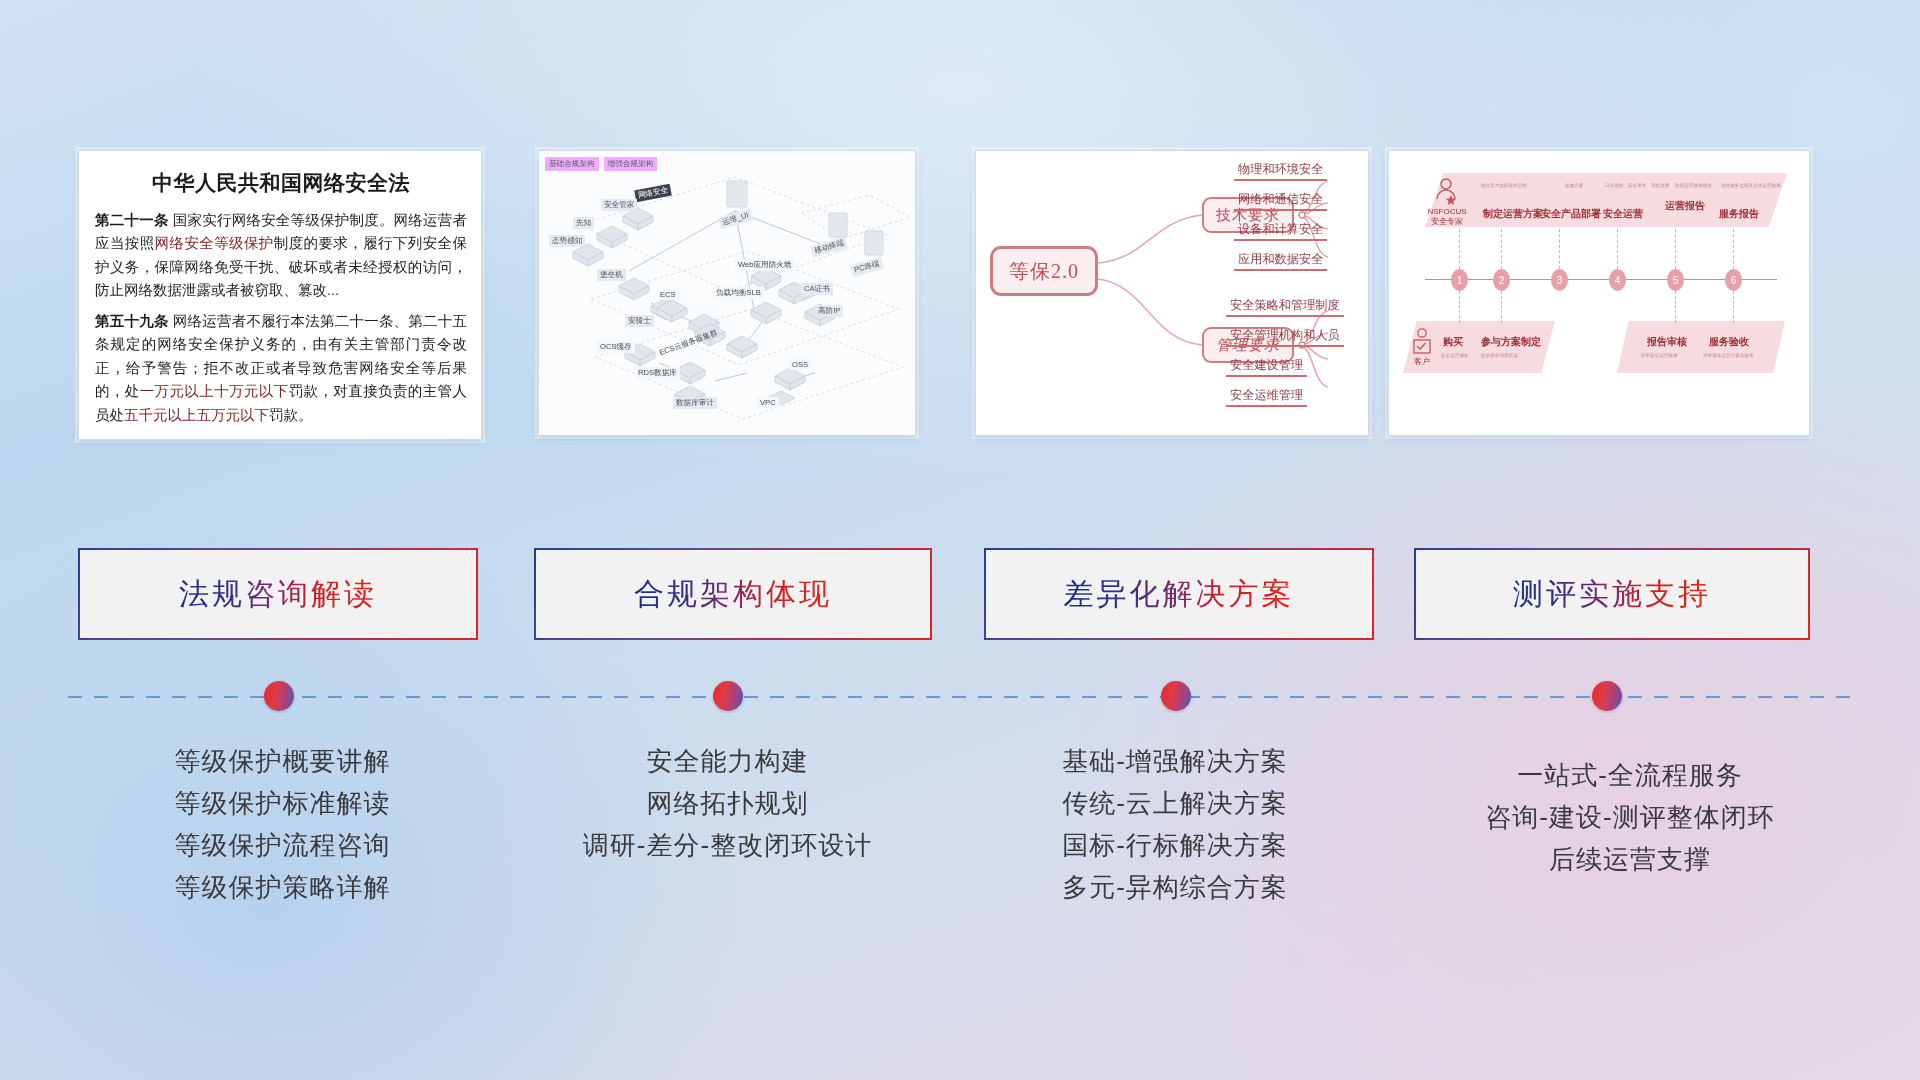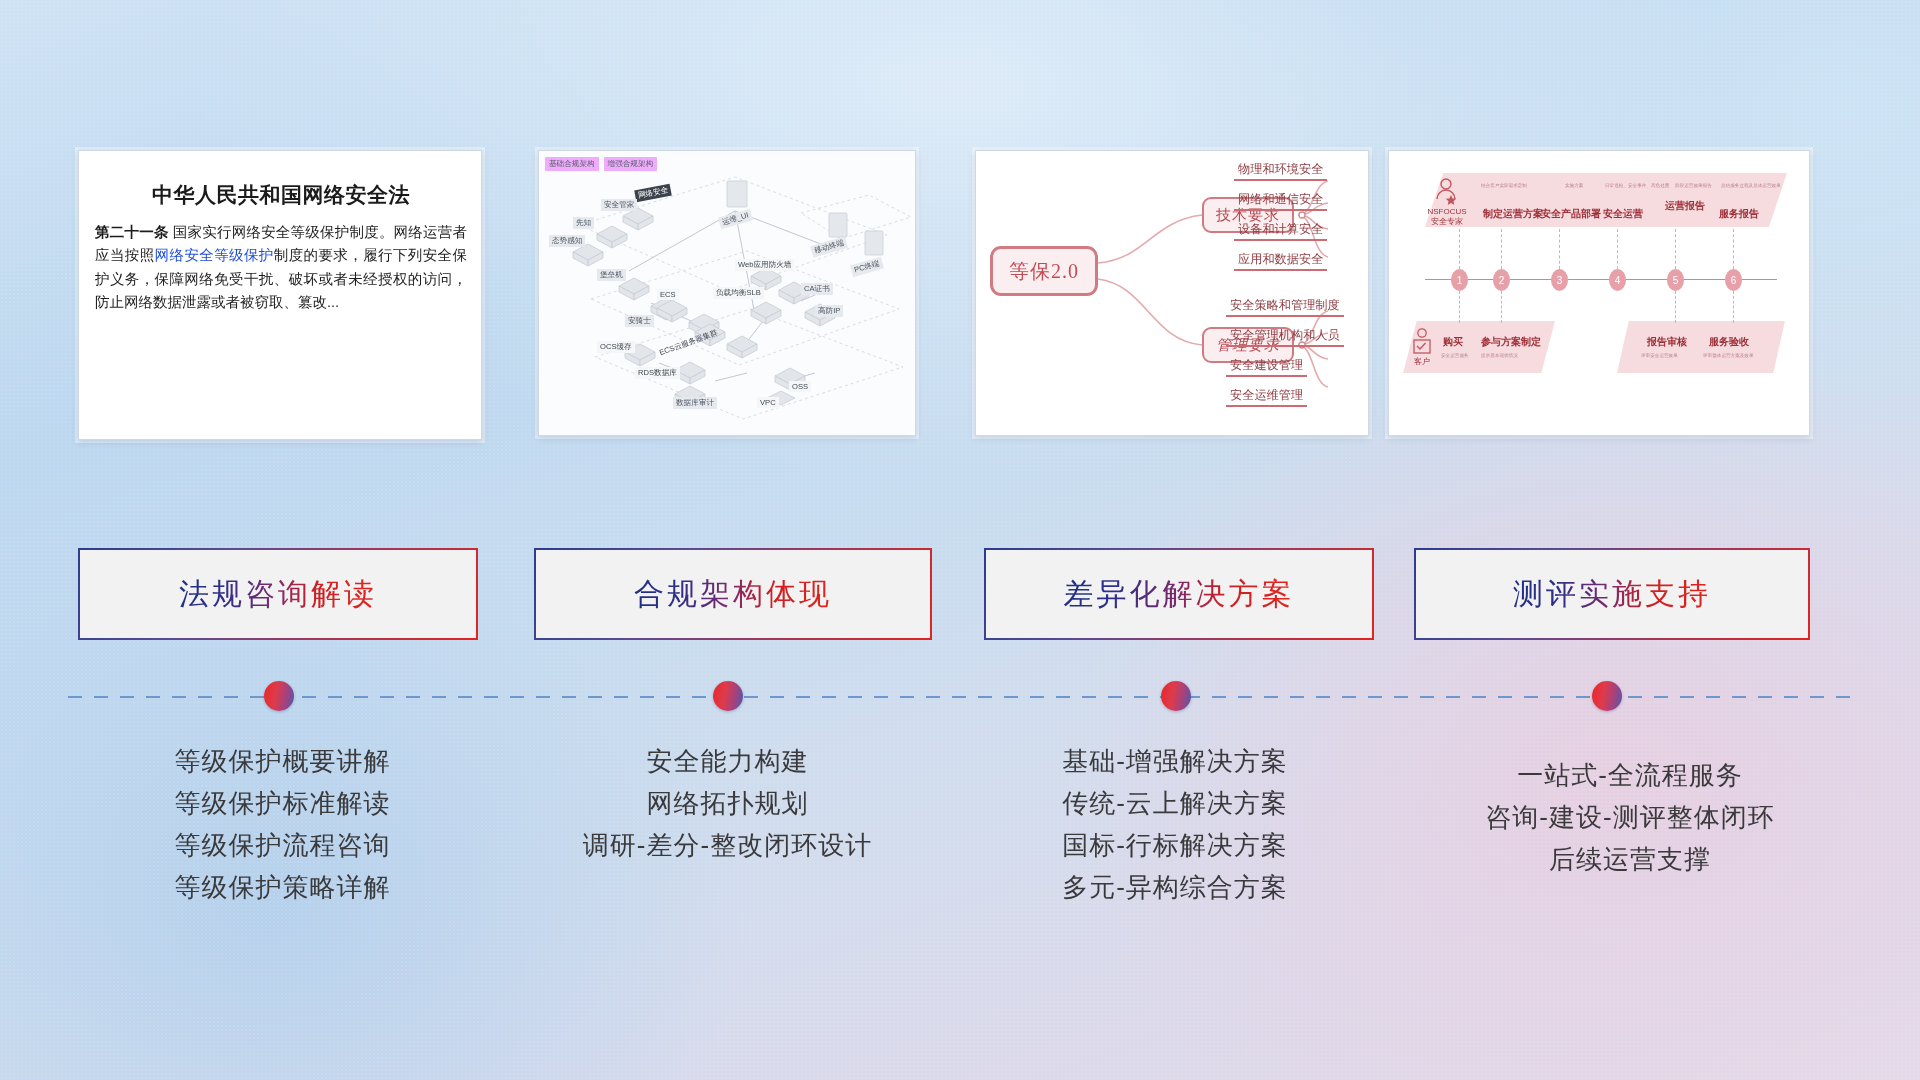--- a/index.html
+++ b/index.html
@@ -25,25 +25,25 @@
     border:1px solid #cfd9e6;
     box-shadow: 0 2px 7px rgba(60,90,130,.20), 0 0 0 3px rgba(255,255,255,.45);
     overflow:hidden;
   }
   .card.c1 { left:78px;  width:404px; height:290px; }
   .card.c2 { left:538px; width:378px; height:286px; }
   .card.c3 { left:975px; width:394px; height:286px; }
   .card.c4 { left:1388px;width:422px; height:286px; }
 
   
-  .law { padding:30px 14px 8px 16px; }
+  .law { padding:18px 14px 8px 16px; }
   .law h3 { font-size:21px; font-weight:bold; color:#1b1b1b; text-align:center; letter-spacing:.5px; margin-bottom:12px; }
   .law p { font-size:14.5px; line-height:1.62; color:#1d1d1d; text-align:justify; margin-bottom:7px; }
   .law b { font-weight:bold; }
-  .law .r { color:#1d4ed8; }
+  .law .r { color:#7f1d1d; }
 
   
   .arch { position:relative; width:100%; height:100%; background:#fbfcfd; }
   .arch .tabs { position:absolute; top:6px; left:6px; display:flex; gap:5px; }
   .arch .tabs span { font-size:7.6px; color:#55606c; background:#f0abfc; padding:2px 4px; border-radius:1px; }
   .arch svg { position:absolute; inset:0; }
   .arch .lbl { position:absolute; font-size:7.6px; color:#4d5561; background:#e6eaee; padding:1px 3px; white-space:nowrap; }
   .arch .lbl.plain { background:#f4f6f8; color:#3f4852; }
   .arch .lbl.dark { background:#3b424b; color:#fff; transform:rotate(-11deg); }
 
@@ -113,20 +113,23 @@
 
 <div class="grain"></div>
 
 <div class="cards">
 
   <div class="card c1">
     <div class="law">
       <h3>中华人民共和国网络安全法</h3>
       <p>
         <b>第二十一条</b><span> 国家实行网络安全等级保护制度。网络运营者应当按照</span><span class="r">网络安全等级保护</span><span>制度的要求，履行下列安全保护义务，保障网络免受干扰、破坏或者未经授权的访问，防止网络数据泄露或者被窃取、篡改...</span>
+      </p>
+      <p>
+        <b>第五十九条</b><span> 网络运营者不履行本法第二十一条、第二十五条规定的网络安全保护义务的，由有关主管部门责令改正，给予警告；拒不改正或者导致危害网络安全等后果的，处</span><span class="r">一万元以上十万元以下</span><span>罚款，对直接负责的主管人员处</span><span class="r">五千元以上五万元以下</span><span>罚款。</span>
       </p>
     </div>
   </div>
 
   <div class="card c2">
     <div class="arch">
       <div class="tabs">
         <span>基础合规架构</span>
         <span>增强合规架构</span>
       </div>
@@ -250,21 +253,21 @@
       <div class="lbl" style="left:58px; top:118px;">堡垒机</div>
       <div class="lbl plain" style="left:118px; top:138px;">ECS</div>
       <div class="lbl" style="left:86px; top:164px;">安骑士</div>
       <div class="lbl plain" style="left:58px; top:190px;">OCS缓存</div>
       <div class="lbl plain" style="left:96px; top:216px;">RDS数据库</div>
       <div class="lbl" style="left:134px; top:246px;">数据库审计</div>
       <div class="lbl plain" style="left:196px; top:108px;">Web应用防火墙</div>
       <div class="lbl plain" style="left:174px; top:136px;">负载均衡SLB</div>
       <div class="lbl" style="left:262px; top:132px;">CA证书</div>
       <div class="lbl" style="left:276px; top:154px;">高防IP</div>
-      <div class="lbl plain" style="left:250px; top:208px;margin-top:22px;">OSS</div>
+      <div class="lbl plain" style="left:250px; top:208px;">OSS</div>
       <div class="lbl plain" style="left:218px; top:246px;">VPC</div>
       <div class="lbl" style="left:180px; top:62px; transform:rotate(-16deg);">运维_UI</div>
       <div class="lbl" style="left:272px; top:90px; transform:rotate(-16deg);">移动终端</div>
       <div class="lbl" style="left:312px; top:110px; transform:rotate(-16deg);">PC终端</div>
       <div class="lbl plain" style="left:116px; top:186px; transform:rotate(-20deg); background:transparent;">ECS云服务器集群</div>
     </div>
   </div>
 
   <div class="card c3">
     <div class="mind">

